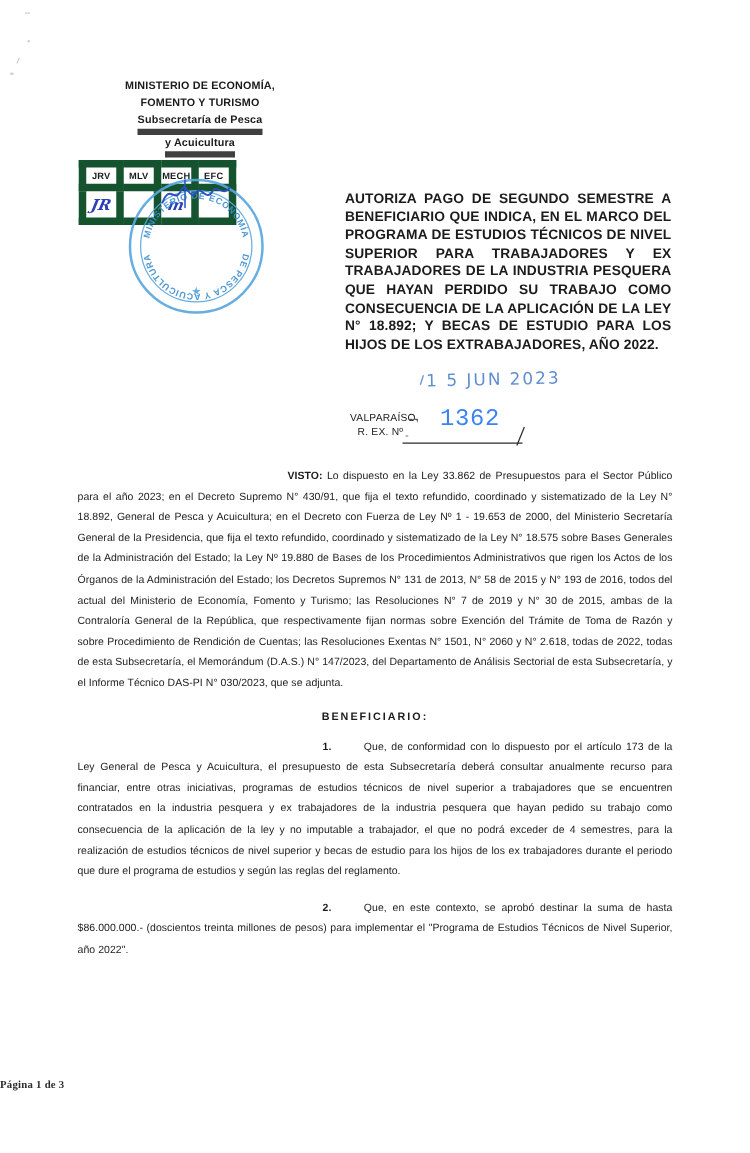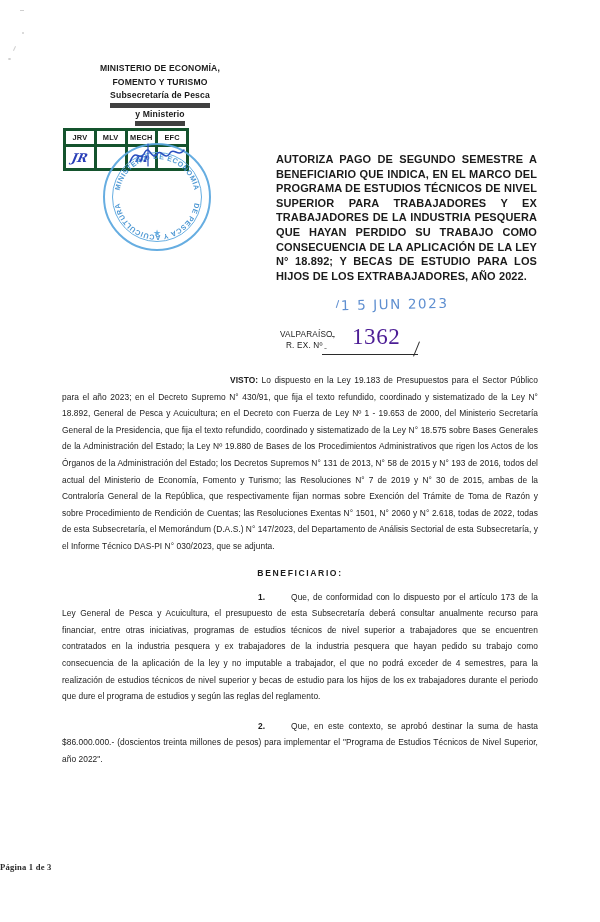--- a/index.html
+++ b/index.html
@@ -52,21 +52,21 @@
   
   .vb-table {
     position: absolute;
     left: 63px;
     top: 128px;
     width: 126px;
     border-collapse: collapse;
     table-layout: fixed;
   }
   .vb-table td {
-    border: 3px solid #14532d;
+    border: 6px solid #14532d;
     height: 13px;
     text-align: center;
     vertical-align: middle;
     font-size: 7.4px;
     font-weight: bold;
     letter-spacing: .2px;
     padding: 0;
   }
   .vb-table tr.sig-row td { height: 21px; }
 
@@ -190,23 +190,23 @@
     position: absolute;
     left: 286px;
     top: 341px;
     font-size: 8.2px;
     letter-spacing: .2px;
   }
   .rex-number {
     position: absolute;
     left: 352px;
     top: 324px;
-    font-family: Liberation Serif, serif;
-    font-size: 23px;
-    color: #4c1d95;
+    font-family: Liberation Mono, monospace;
+    font-size: 19px;
+    color: #3b82f6;
     letter-spacing: .6px;
   }
   .rex-dashes {
     position: absolute;
     left: 327px;
     top: 329px;
     font-size: 11px;
     color: #4a4a4a;
     letter-spacing: .5px;
   }
@@ -287,21 +287,21 @@
 
   <div class="speckle sp1"></div>
   <div class="speckle sp2"></div>
   <div class="speckle sp3"></div>
   <div class="speckle sp4"></div>
 
   <div class="header-block">
     <div class="hdr-line">MINISTERIO DE ECONOMÍA,</div>
     <div class="hdr-line">FOMENTO Y TURISMO</div>
     <div class="hdr-line"><span class="hdr-underline">Subsecretaría de Pesca</span></div>
-    <div class="hdr-line"><span class="hdr-underline">y Ministerio</span></div>
+    <div class="hdr-line"><span class="hdr-underline">y Acuicultura</span></div>
   </div>
 
   <table class="vb-table">
     <tbody>
         <tr>
       <td>JRV</td>
       <td>MLV</td>
       <td>MECH</td>
       <td>EFC</td>
     </tr>
@@ -349,21 +349,21 @@
   <div class="rex-row">R. EX. Nº</div>
   <div class="rex-dashes">--</div>
   <div class="rex-dots">-</div>
   <div class="rex-number">1362</div>
   <div class="rex-line"></div>
   <div class="rex-slash"></div>
 
   <div class="body-col">
 
     <p class="para">
-      <span class="indent-lead"></span><span class="bold">VISTO:</span><span> Lo dispuesto en la Ley 19.183 de</span>
+      <span class="indent-lead"></span><span class="bold">VISTO:</span><span> Lo dispuesto en la Ley 33.862 de</span>
       <span>Presupuestos para el Sector Público para el año 2023; en el Decreto Supremo N° 430/91, que fija el texto refundido, coordinado y sistematizado de la Ley N° 18.892, General de Pesca y Acuicultura; en el Decreto con Fuerza de Ley Nº 1 - 19.653 de 2000, del Ministerio Secretaría General de la Presidencia, que fija el texto refundido, coordinado y sistematizado de la Ley N° 18.575 sobre Bases Generales de la Administración del Estado; la Ley Nº 19.880 de Bases de los Procedimientos Administrativos que rigen los Actos de los Órganos de la Administración del Estado; los Decretos Supremos N° 131 de 2013,  N° 58 de 2015 y N° 193 de 2016, todos del actual del Ministerio de Economía, Fomento y Turismo; las Resoluciones N° 7 de 2019 y N° 30 de 2015, ambas de la Contraloría General de la República, que respectivamente fijan normas sobre Exención del Trámite de Toma de Razón y sobre Procedimiento de Rendición de Cuentas; las Resoluciones Exentas N° 1501, N° 2060 y  N° 2.618, todas de  2022, todas de esta Subsecretaría, el Memorándum (D.A.S.) N° 147/2023, del Departamento de Análisis Sectorial de esta Subsecretaría, y el Informe Técnico DAS-PI N° 030/2023, que se adjunta.</span>
     </p>
 
     <div class="section-head">BENEFICIARIO:</div>
 
     <p class="para">
       <span class="indent-num"></span><span class="num-label">1.</span><span class="num-gap"></span><span>Que, de conformidad con lo dispuesto por</span>
       <span>el artículo 173 de la Ley General de Pesca y Acuicultura, el presupuesto de esta Subsecretaría deberá consultar anualmente recurso para financiar, entre otras iniciativas, programas de estudios técnicos de nivel superior a trabajadores que se encuentren contratados en la industria pesquera y ex trabajadores de la industria pesquera que hayan pedido su trabajo como consecuencia de la aplicación de la ley y no imputable a trabajador, el que no podrá exceder de 4 semestres, para la realización de estudios técnicos de nivel superior y becas de estudio para los hijos de los ex trabajadores durante el periodo que dure el programa de estudios y según las reglas del reglamento.</span>
     </p>
 

